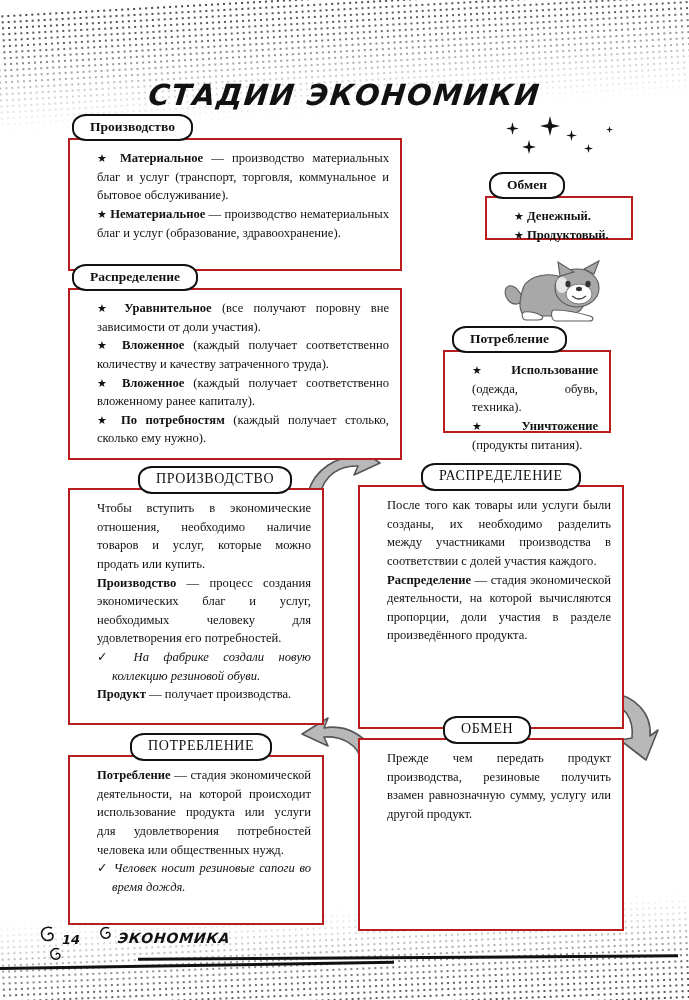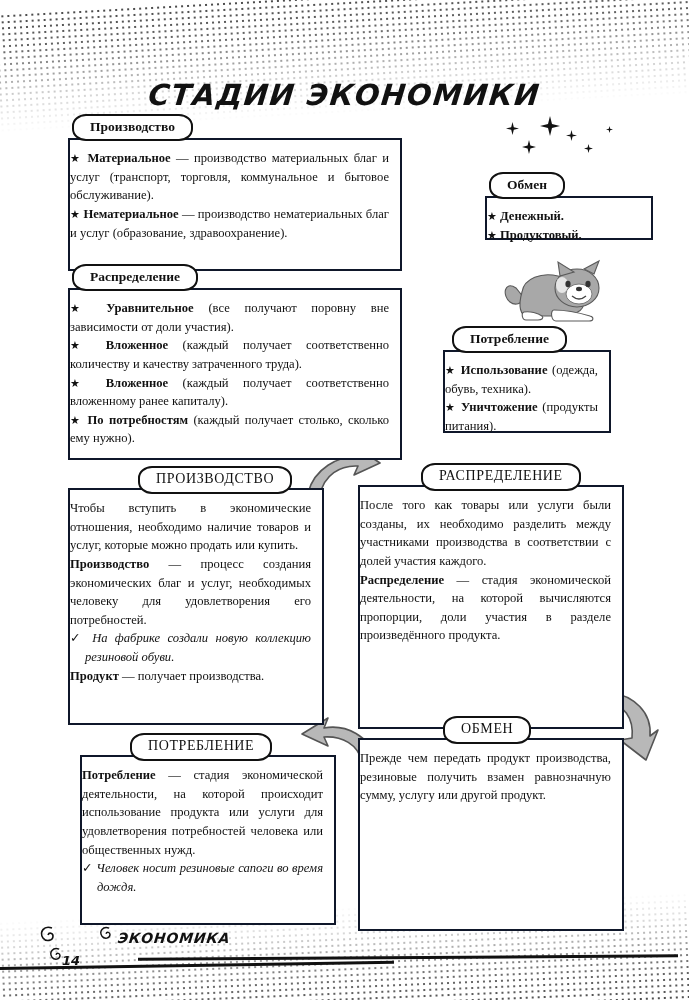--- a/index.html
+++ b/index.html
@@ -61,24 +61,24 @@
     background: #fff;
     padding: 2px 16px 3px 16px;
     font-weight: 700; font-size: 13.5px;
     white-space: nowrap;
     z-index: 3;
     line-height: 1.35;
   }
   .card-tab.wide { letter-spacing: .6px; }
   .card-body {
     position: absolute;
-    border: 2px solid #0f172a;
+    border: 2px solid #b91c1c;
     background: #fff;
     box-sizing: border-box;
-    padding: 9px 11px 9px 0;
+    padding: 9px 11px 9px 27px;
     font-size: 12.6px;
     line-height: 1.48;
     text-align: justify;
     text-justify: inter-word;
     z-index: 2;
   }
   .card-body p { margin: 0; }
   .card-body b { font-weight: 700; }
   .bullet-line { text-indent: 0; }
   .star { font-size: 11px; }
@@ -89,61 +89,61 @@
     display: block;
   }
   .ex .chk { font-style: normal; }
 
   
   #card-production        { top: 114px; left: 68px;  width: 334px; }
   #card-production .card-body  { top: 24px; left: 0; width: 334px; height: 133px; }
   #card-production .card-tab   { left: 4px; }
 
   #card-exchange-kinds    { top: 172px; left: 485px; width: 140px; }
-  #card-exchange-kinds .card-body { top: 24px; left: 0; width: 168px; height: 44px; }
+  #card-exchange-kinds .card-body { top: 24px; left: 0; width: 148px; height: 44px; }
   #card-exchange-kinds .card-tab  { left: 4px; }
 
   #card-distribution      { top: 264px; left: 68px;  width: 334px; }
   #card-distribution .card-body { top: 24px; left: 0; width: 334px; height: 172px; }
   #card-distribution .card-tab  { left: 4px; }
 
   #card-consumption-kinds { top: 326px; left: 443px; width: 182px; }
   #card-consumption-kinds .card-body { top: 24px; left: 0; width: 168px; height: 83px; }
   #card-consumption-kinds .card-tab  { left: 9px; }
 
   #card-production-detail { top: 466px; left: 68px;  width: 256px; }
   #card-production-detail .card-body { top: 22px; left: 0; width: 256px; height: 237px; }
   #card-production-detail .card-tab  { left: 70px; }
 
   #card-distribution-detail { top: 463px; left: 358px; width: 266px; }
   #card-distribution-detail .card-body { top: 22px; left: 0; width: 266px; height: 244px; }
   #card-distribution-detail .card-tab  { left: 63px; }
 
   #card-consumption-detail { top: 733px; left: 68px;  width: 256px; }
-  #card-consumption-detail .card-body { top: 22px; left: 12px; width: 256px; height: 170px; }
+  #card-consumption-detail .card-body { top: 22px; left: 0; width: 256px; height: 170px; }
   #card-consumption-detail .card-tab  { left: 62px; }
 
   #card-exchange-detail   { top: 716px; left: 358px; width: 266px; }
   #card-exchange-detail .card-body { top: 22px; left: 0; width: 266px; height: 193px; }
   #card-exchange-detail .card-tab  { left: 85px; }
 
   .tab-caps { font-size: 14px; letter-spacing: .8px; font-weight: 400; }
 
   
   #dog-illustration { position: absolute; top: 258px; left: 498px; width: 106px; height: 68px; }
 
   
   .arrow { position: absolute; }
 
   
   #footer { position: absolute; bottom: 36px; left: 0; width: 689px; height: 48px; }
   #footer-page-number {
     position: absolute; left: 62px; top: 16px;
     font-family: "DejaVu Sans", sans-serif;
-    font-weight: 700; font-style: italic; font-size: 13px; margin-top: 21px;
+    font-weight: 700; font-style: italic; font-size: 13px;
   }
   #footer-subject {
     position: absolute; left: 118px; top: 14px;
     font-family: "DejaVu Sans", sans-serif;
     font-weight: 700; font-style: italic; font-size: 14px;
     letter-spacing: .8px;
     transform: skewX(-6deg);
   }
   .spiral { position: absolute; }
   #footer-rule-1 {

